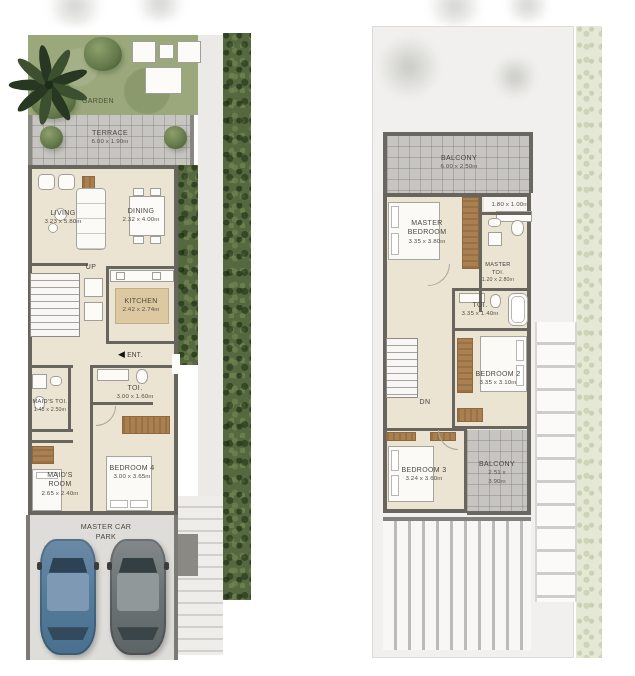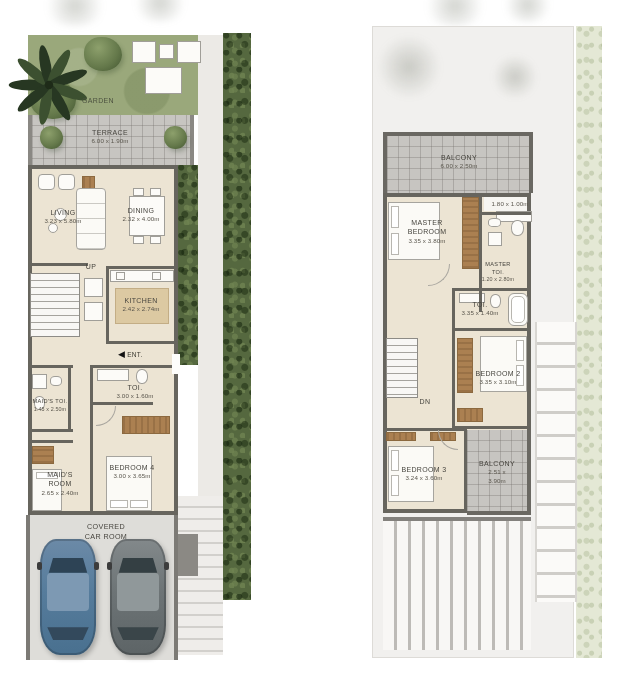--- a/index.html
+++ b/index.html
@@ -213,21 +213,21 @@
       <div class="pillow" style="left:3px;bottom:2px;width:18px;height:8px;"></div>
       <div class="pillow" style="right:3px;bottom:2px;width:18px;height:8px;"></div>
     </div>
     <div class="rlabel" style="left:120px;top:446px;">
       <span>BEDROOM 4</span>
       <span class="dims">3.00 x 3.65m</span>
     </div>
 
     <div class="abs" style="left:14px;top:489px;width:152px;height:145px;background:#deddd9;border-left:4px solid #7c7a75;border-right:4px solid #7c7a75;box-sizing:border-box;">
       <div class="rlabel" style="left:76px;top:17px;width:54px;font-size:7.2px;">
-        <span>COVERED CAR ROOM</span>
+        <span>MASTER CAR PARK</span>
       </div>
       <div class="car car-blue" style="left:10px;top:24px;width:56px;height:116px;">
         <div class="ws"></div>
         <div class="roof"></div>
         <div class="rw"></div>
         <div class="mirr" style="left:-3px;"></div>
         <div class="mirr" style="right:-3px;"></div>
       </div>
       <div class="car car-gray" style="left:80px;top:24px;width:56px;height:116px;">
         <div class="ws"></div>

